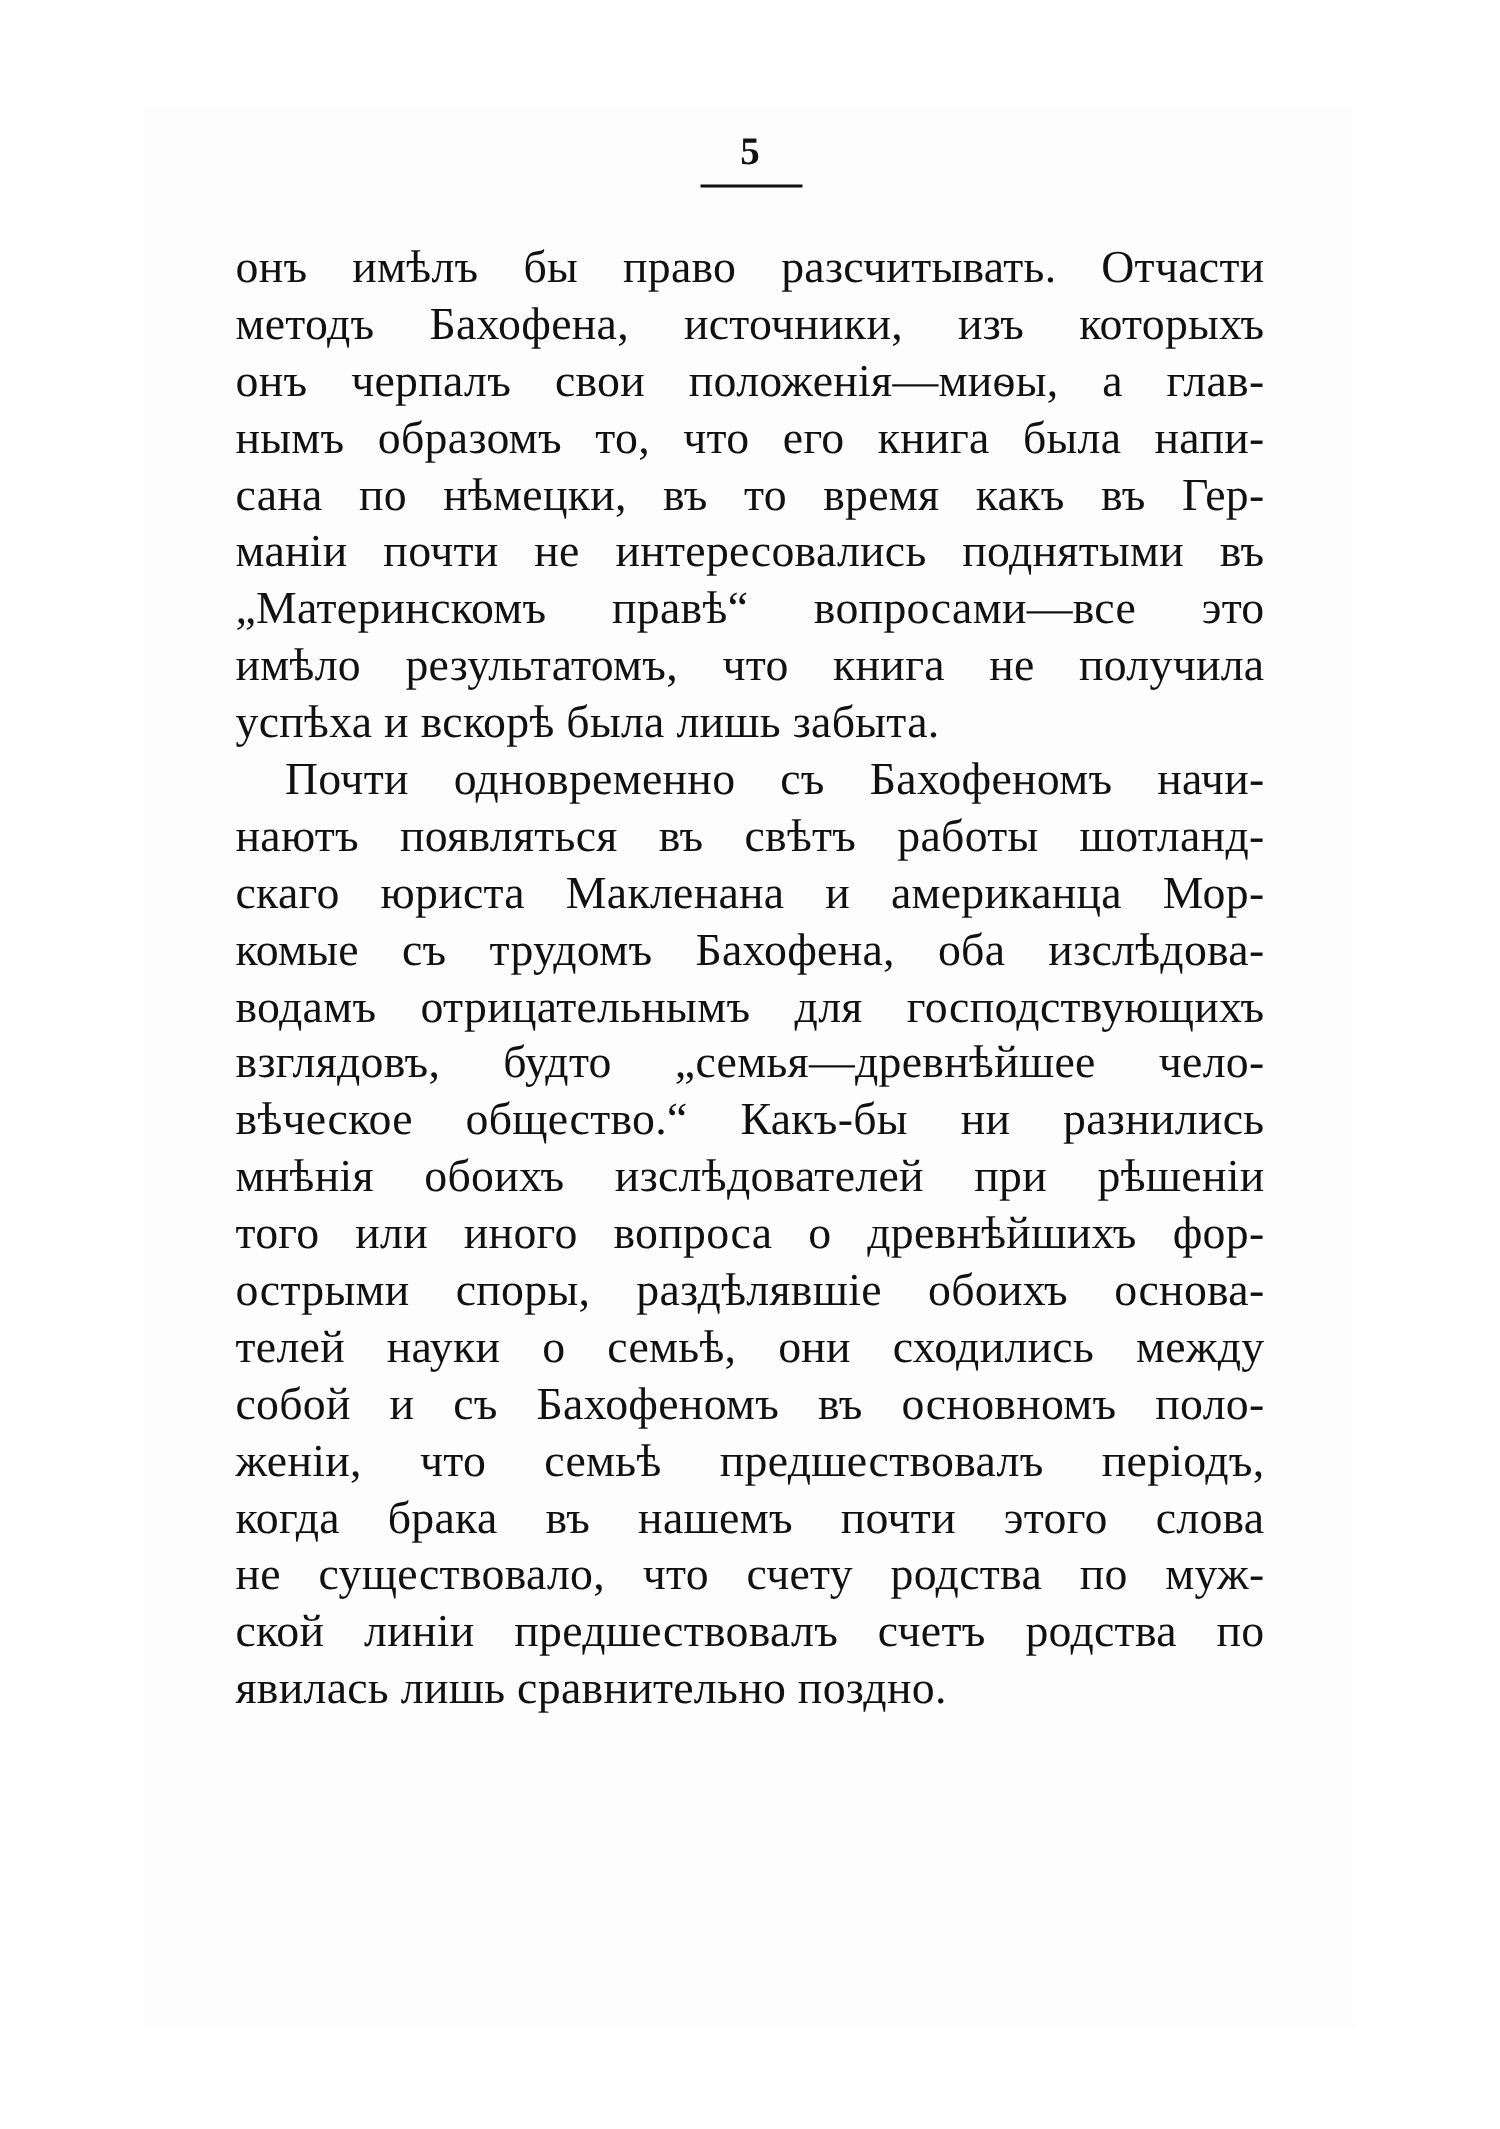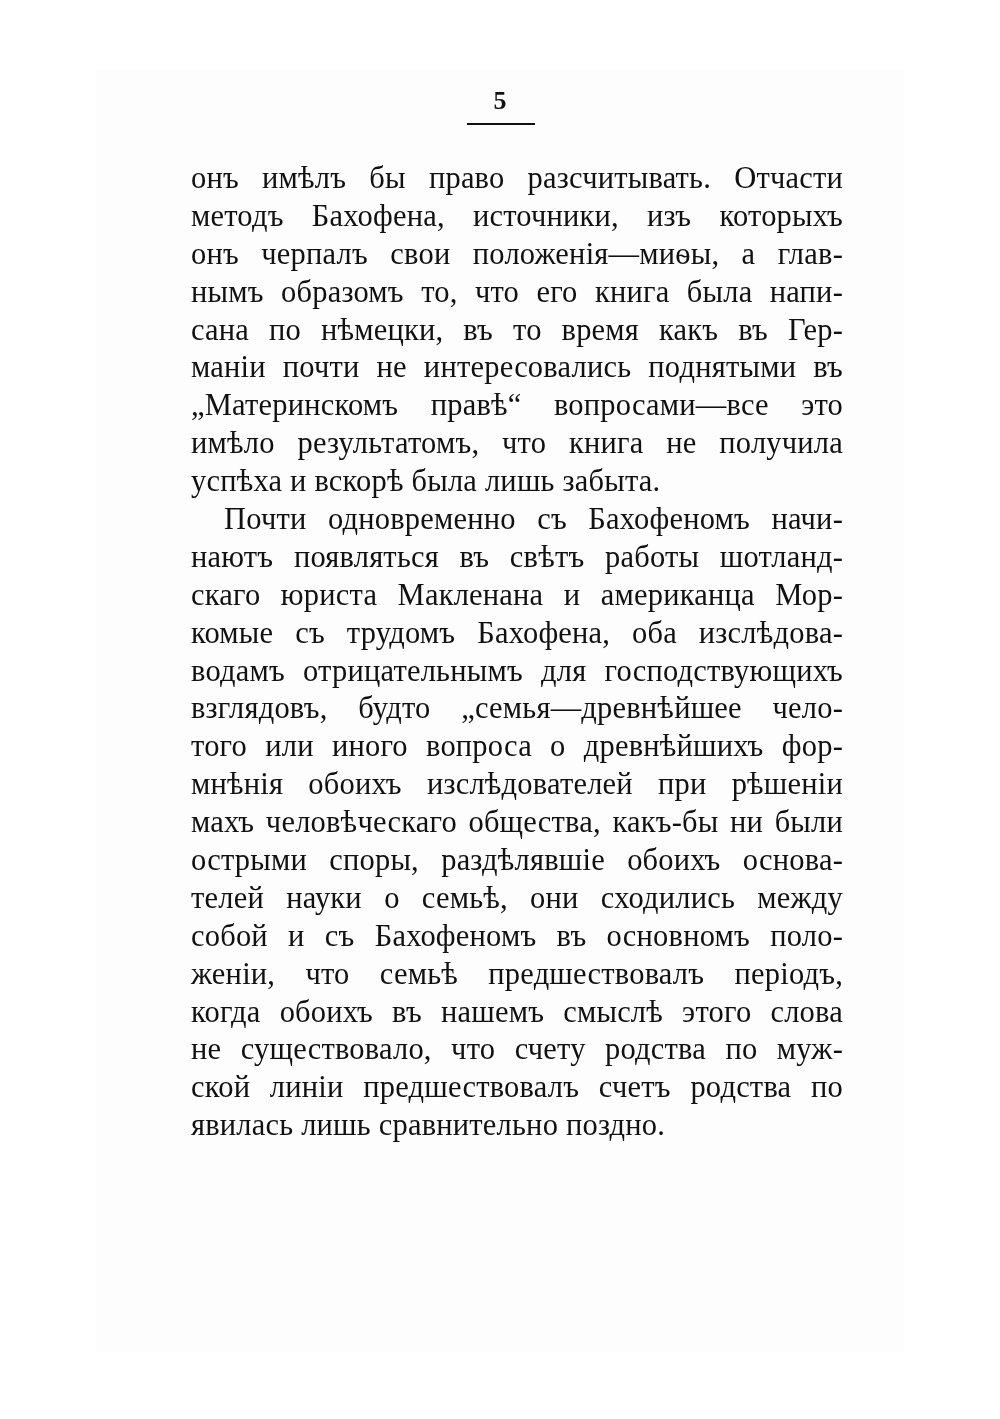--- a/index.html
+++ b/index.html
@@ -50,21 +50,20 @@
       font-size: 30.5px;
       color: #111;
     }
     .line {
       height: 37.9px;
       line-height: 37.9px;
       white-space: nowrap;
       text-align: justify;
       text-align-last: justify;
       letter-spacing: 0.2px;
-      margin-left: 34px;
     }
     .line.last {
       text-align-last: left;
     }
     .line.indent {
       padding-left: 33px;
     }
   </style>
 </head>
 <body>
@@ -86,25 +85,25 @@
     <div class="line">имѣло результатомъ, что книга не получила</div>
     <div class="line last">успѣха и вскорѣ была лишь забыта.</div>
   </div>
   <div>
     <div class="line indent">Почти одновременно съ Бахофеномъ начи-</div>
     <div class="line">наютъ появляться въ свѣтъ работы шотланд-</div>
     <div class="line">скаго юриста Макленана и американца Мор-</div>
     <div class="line">комые съ трудомъ Бахофена, оба изслѣдова-</div>
     <div class="line">водамъ отрицательнымъ для господствующихъ</div>
     <div class="line">взглядовъ, будто „семья—древнѣйшее чело-</div>
+    <div class="line">вѣческое общество.“ Какъ-бы ни разнились</div>
+    <div class="line">мнѣнія обоихъ изслѣдователей при рѣшеніи</div>
     <div class="line">того или иного вопроса о древнѣйшихъ фор-</div>
-    <div class="line">мнѣнія обоихъ изслѣдователей при рѣшеніи</div>
-    <div class="line">махъ человѣческаго общества, какъ-бы ни были</div>
     <div class="line">острыми споры, раздѣлявшіе обоихъ основа-</div>
     <div class="line">телей науки о семьѣ, они сходились между</div>
     <div class="line">собой и съ Бахофеномъ въ основномъ поло-</div>
     <div class="line">женіи, что семьѣ предшествовалъ періодъ,</div>
-    <div class="line">когда обоихъ въ нашемъ смыслѣ этого слова</div>
+    <div class="line">когда брака въ нашемъ почти этого слова</div>
     <div class="line">не существовало, что счету родства по муж-</div>
     <div class="line">ской линіи предшествовалъ счетъ родства по</div>
     <div class="line last">явилась лишь сравнительно поздно.</div>
   </div>
 </div>
 
 </body></html>

